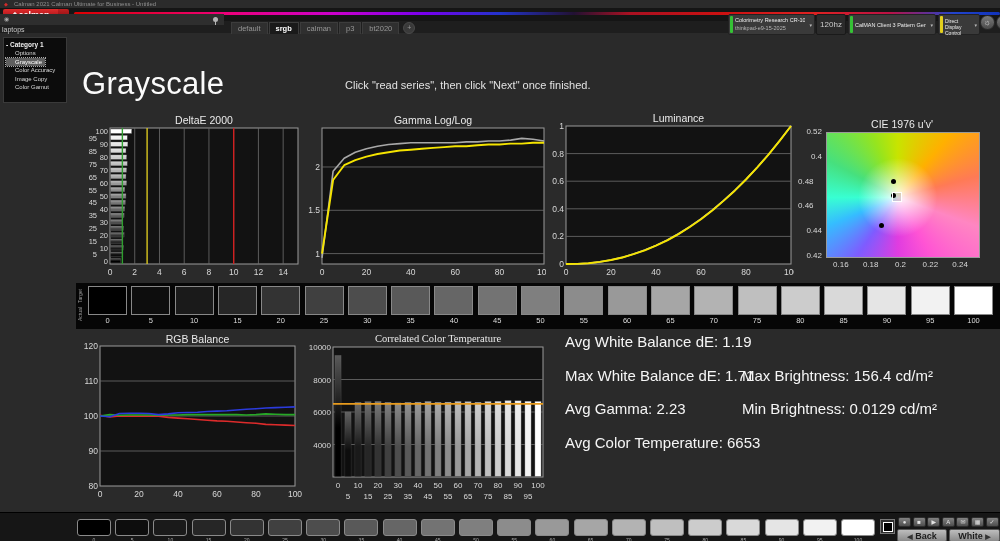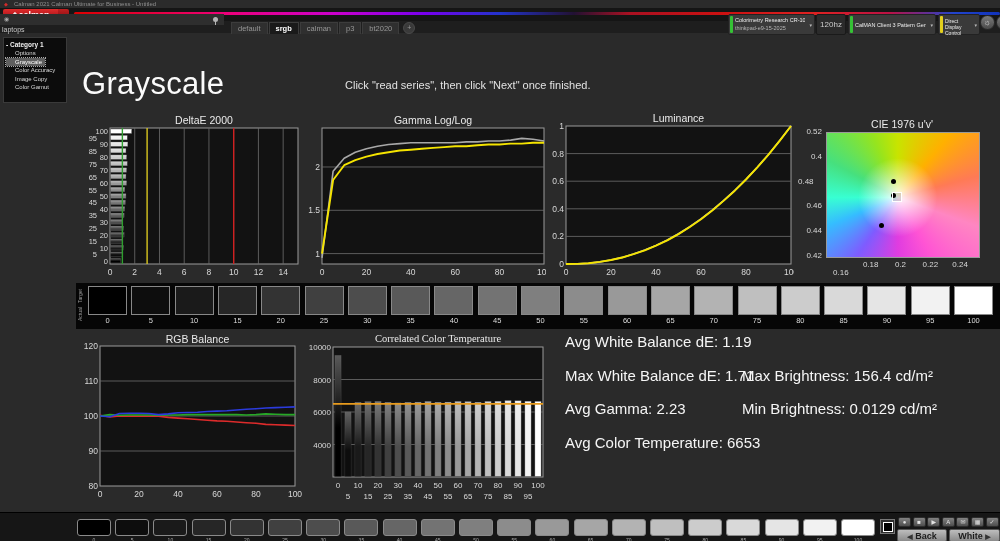--- a/index.html
+++ b/index.html
@@ -269,25 +269,25 @@
         <text x="200" y="164" text-anchor="middle" font-size="8.5" fill="#d8d8d8">80</text>
         <text x="245" y="164" text-anchor="middle" font-size="8.5" fill="#d8d8d8">100</text>
         <polyline points="20.0,153.0 31.3,152.9 42.5,152.2 53.8,150.9 65.0,149.0 76.3,146.4 87.5,143.1 98.8,139.1 110.0,134.4 121.3,129.0 132.5,122.8 143.8,115.7 155.0,107.9 166.3,99.2 177.5,89.7 188.8,79.4 200.0,68.4 211.3,56.3 222.5,43.4 233.8,29.5 245.0,15.0" fill="none" stroke="#bdbdbd" stroke-width="1.6" stroke-linejoin="round"></polyline>
         <polyline points="20.0,153.0 31.3,152.9 42.5,152.2 53.8,150.9 65.0,149.0 76.3,146.5 87.5,143.2 98.8,139.3 110.0,134.6 121.3,129.3 132.5,123.1 143.8,116.0 155.0,108.2 166.3,99.5 177.5,89.9 188.8,79.7 200.0,68.5 211.3,56.4 222.5,43.6 233.8,29.6 245.0,15.0" fill="none" stroke="#f5e400" stroke-width="1.9" stroke-linejoin="round"></polyline>
       </svg><div class="chart-title" style="left: 62.5px; width: 140px;">Luminance</div></div>
   <div class="ciewrap" id="chart-cie" style="left:798px;top:117px;width:196px;height:160px;">
       <div class="chart-title" style="left: 34px; width: 140px;">CIE 1976 u'v'</div>
       <div class="cieplot" style="left: 28px; top: 15px; width: 152px; height: 124px; border: 1px solid rgb(154, 154, 154); background: radial-gradient(circle at 46.5686% 52%, rgba(255, 255, 255, 0.95) 0%, rgba(255, 255, 255, 0) 38%), conic-gradient(at 46.5686% 52%, rgb(200, 228, 0) 0deg, rgb(255, 176, 0) 40deg, rgb(255, 122, 85) 75deg, rgb(255, 134, 194) 110deg, rgb(255, 84, 212) 150deg, rgb(224, 60, 224) 180deg, rgb(126, 92, 255) 215deg, rgb(53, 189, 255) 248deg, rgb(56, 255, 210) 270deg, rgb(70, 224, 126) 298deg, rgb(150, 228, 30) 338deg, rgb(200, 228, 0) 360deg);"></div>
       <span class="cielab" style="left: 0px; top: 134px; width: 24px; text-align: right;">0.42</span>
       <span class="cielab" style="left: 0px; top: 109.2px; width: 24px; text-align: right;">0.44</span>
-      <span class="cielab" style="left: 0px; top: 84.4px; width: 24px; text-align: right;">0.46</span>
+      <span class="cielab" style="left: 0px; top: 84.4px; width: 24px; ">0.46</span>
       <span class="cielab" style="left: 0px; top: 59.6px; width: 24px; text-align: left;">0.48</span>
       <span class="cielab" style="left: 0px; top: 34.8px; width: 24px; text-align: right;">0.4</span>
       <span class="cielab" style="left: 0px; top: 10px; width: 24px; text-align: right;">0.52</span>
-      <span class="cielab" style="left: 30.902px; top: 151px; width: 24px; text-align: center;">0.16</span>
+      <span class="cielab" style="left: 30.902px; top: 143px; width: 24px; text-align: center;">0.16</span>
       <span class="cielab" style="left: 60.7059px; top: 143px; width: 24px; text-align: center;">0.18</span>
       <span class="cielab" style="left: 90.5098px; top: 143px; width: 24px; text-align: center;">0.2</span>
       <span class="cielab" style="left: 120.314px; top: 143px; width: 24px; text-align: center;">0.22</span>
       <span class="cielab" style="left: 150.118px; top: 143px; width: 24px; text-align: center;">0.24</span>
       <div class="ciedot" style="left: 92.5588px; top: 62.1px;"></div>
       <div class="ciedot" style="left: 80.6373px; top: 105.5px;"></div>
       <div class="ciedot" style="left: 93.3039px; top: 76.36px;"></div>
       <div class="cietarget" style="left: 94.2843px; top: 74.98px;"></div>
     </div>
 

